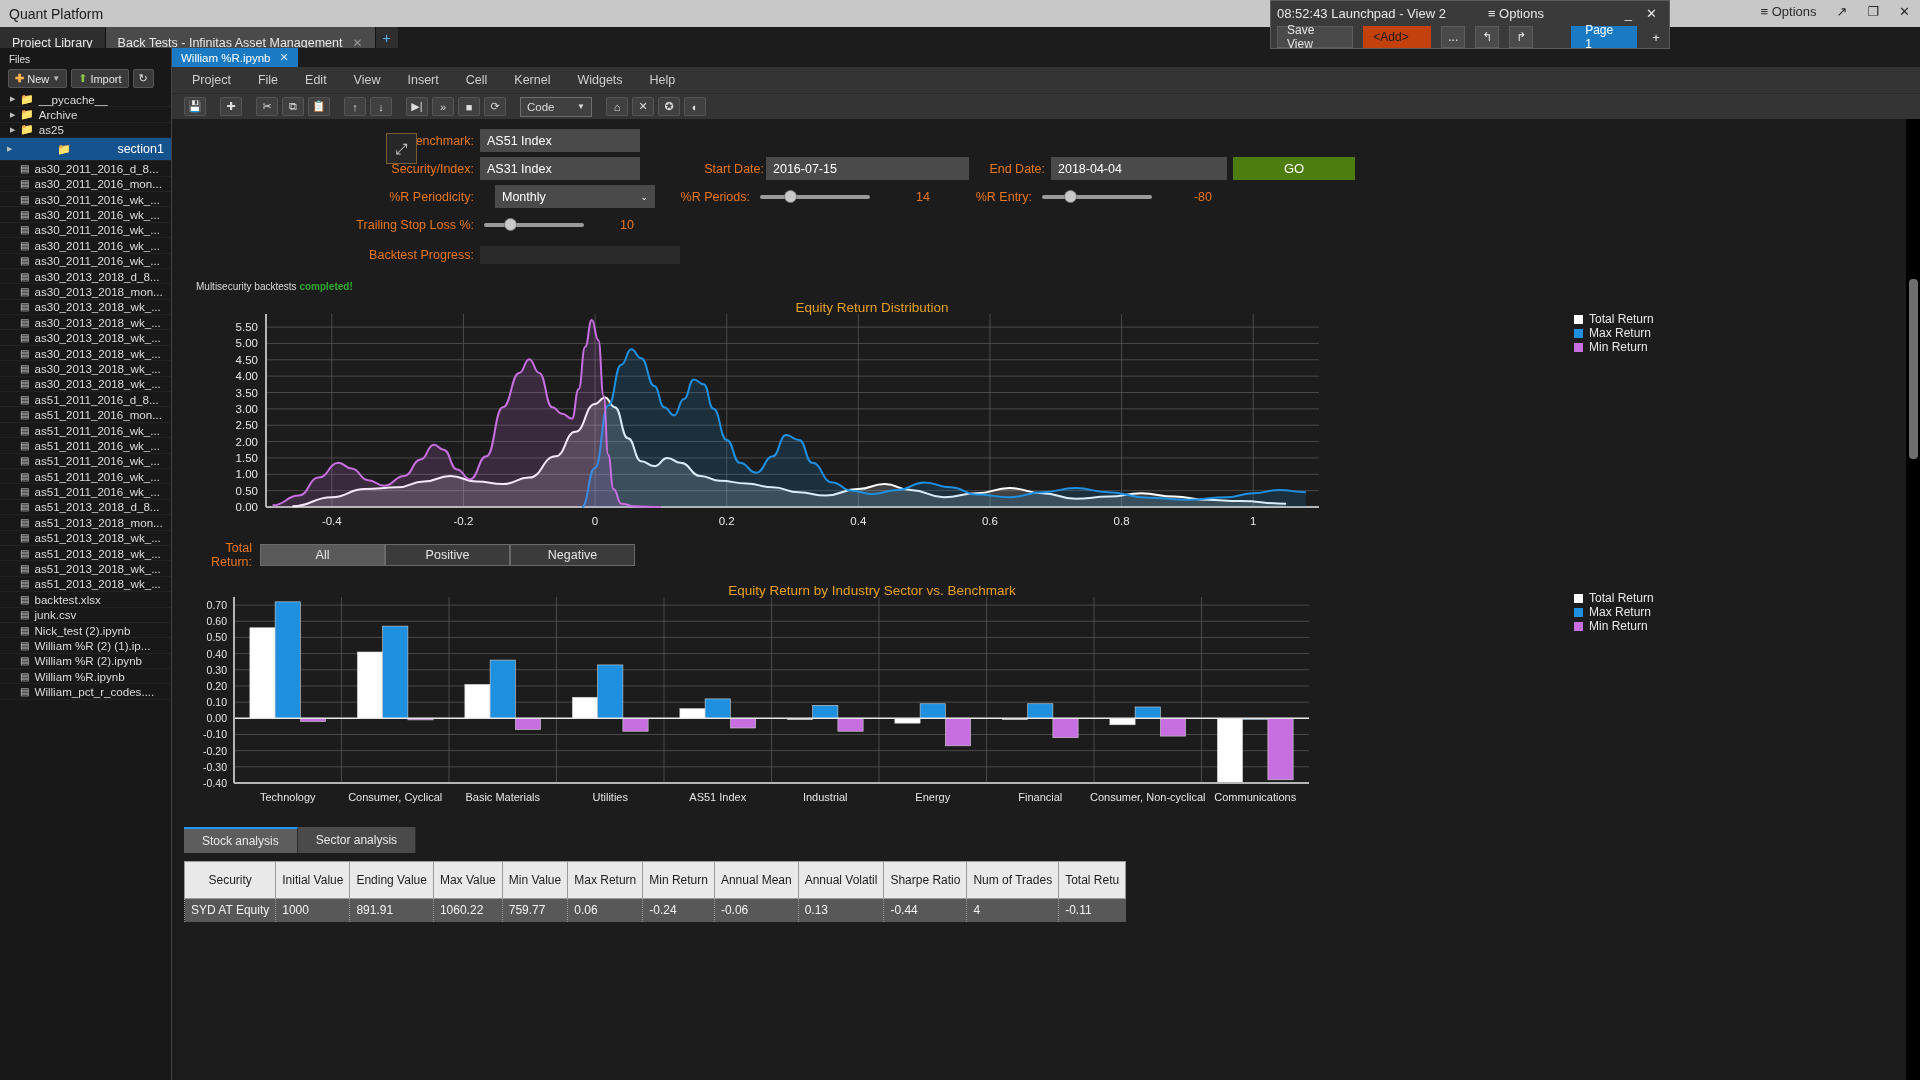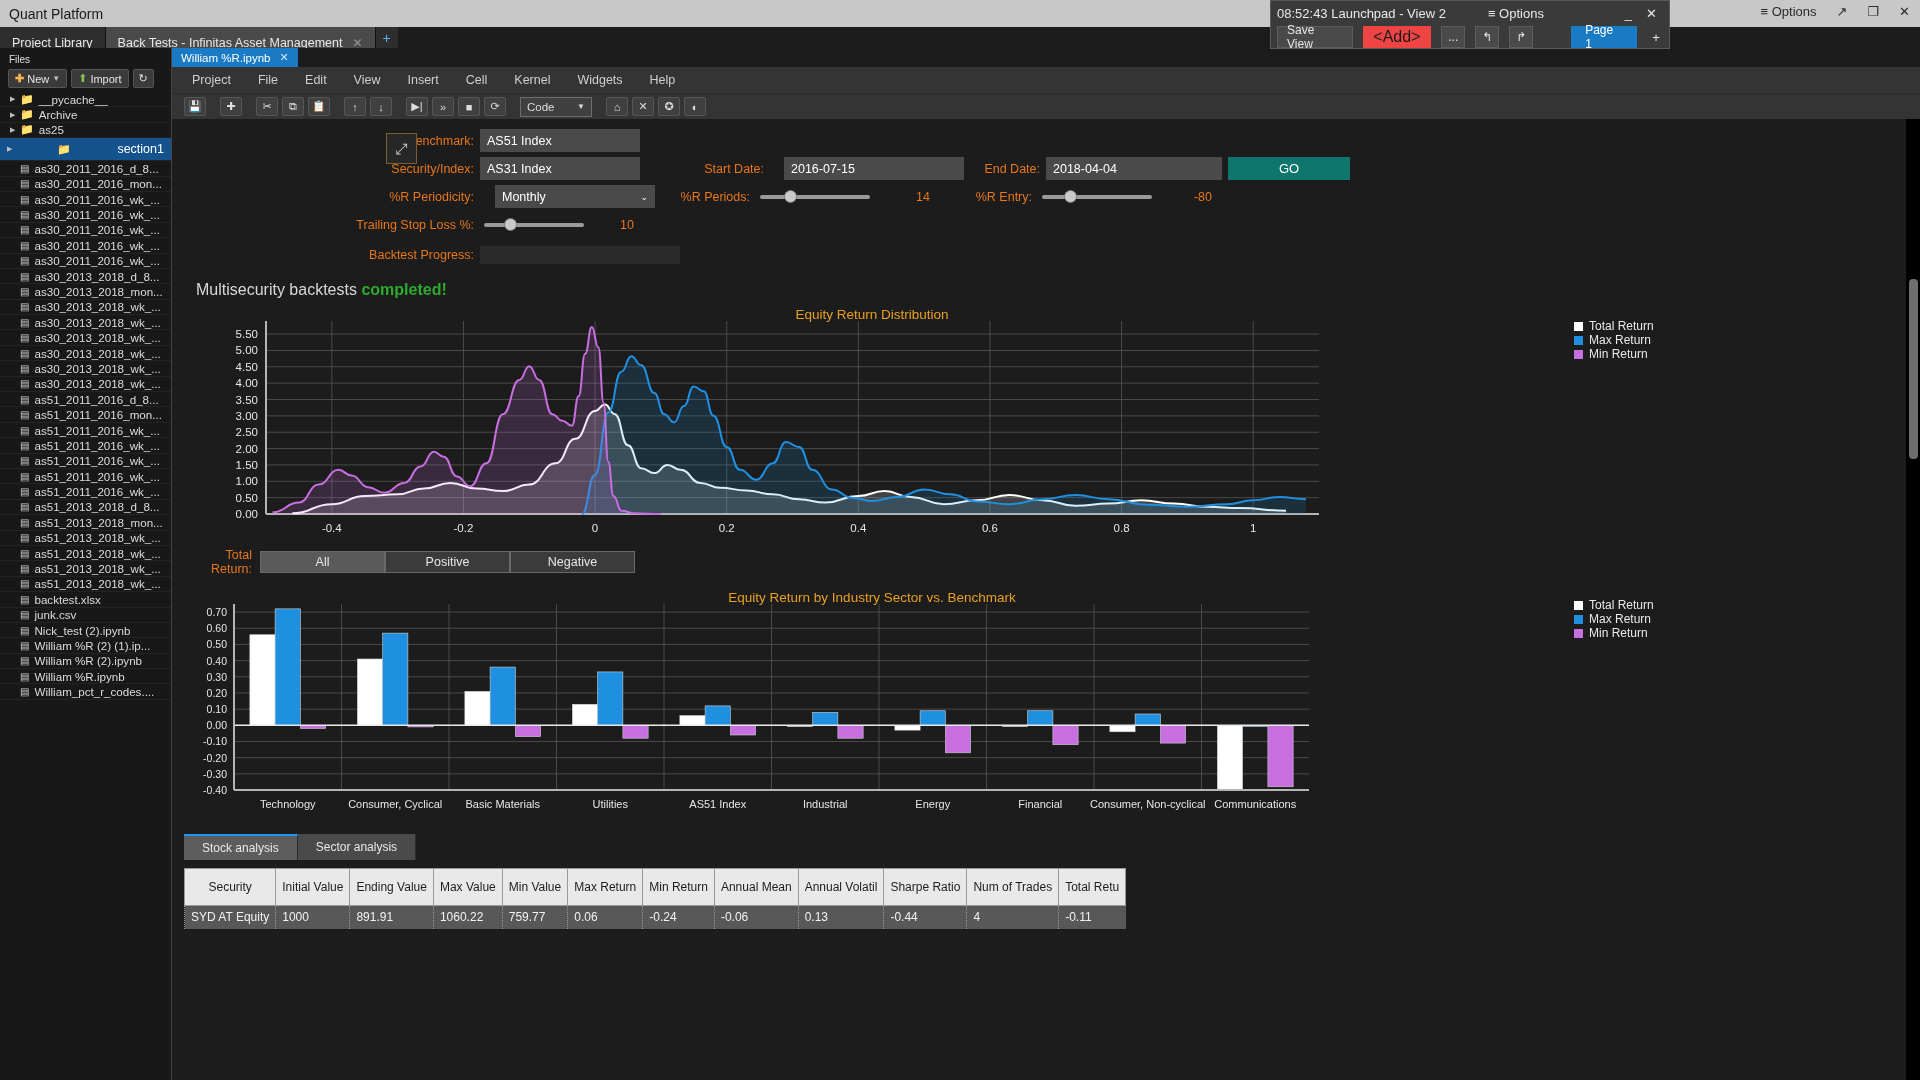--- a/index.html
+++ b/index.html
@@ -14,21 +14,21 @@
   .launchpad { position:absolute; left:1270px; top:0; width:400px; height:49px;
     background:#3a3a3a; border:1px solid #5a5a5a; z-index:40; }
   .lp-title { height:25px; display:flex; align-items:center; color:#e8e8e8;
     font-size:13px; padding:0 6px; }
   .lp-title .lp-name { flex:0 0 auto; }
   .lp-title .lp-opts { margin-left:42px; display:flex; align-items:center; gap:5px; }
   .lp-title .lp-win { margin-left:auto; display:flex; gap:14px; padding-right:6px; font-size:13px; }
   .lp-row2 { height:22px; display:flex; align-items:stretch; padding:0 4px 0 6px; gap:10px; background:#3a3a3a;}
   .lp-btn { background:#4a4a4a; color:#e6e6e6; font-size:12px; padding:0 9px;
     display:flex; align-items:center; border:1px solid #5d5d5d; }
-  .lp-add { background:#ef4444; color:#1c1c1c; font-size:16px; padding:0 10px;
+  .lp-add { background:#c2410c; color:#1c1c1c; font-size:12px; padding:0 10px;
     display:flex; align-items:center; min-width:68px; }
   .lp-sm { background:#4a4a4a; color:#e6e6e6; font-size:12px; width:24px;
     display:flex; align-items:center; justify-content:center; border:1px solid #5d5d5d;}
   .lp-page { background:#1a7bc4; color:#fff; font-size:12px; padding:0 14px;
     display:flex; align-items:center; margin-left:28px;}
   .lp-plus { color:#e6e6e6; font-size:13px; width:18px; display:flex;
     align-items:center; justify-content:center; }
 
   .os-right { position:absolute; right:10px; top:4px; display:flex; align-items:center;
     gap:20px; color:#2a2a2a; font-size:13px; }
@@ -98,25 +98,25 @@
   .lbl { color:#e8761b; font-size:12.5px; text-align:right; }
   .inp { background:#4a4a4a; color:#fff; font-size:12.5px; height:23px;
     display:flex; align-items:center; padding-left:7px; }
   .sel { background:#4a4a4a; color:#fff; font-size:12.5px; height:23px;
     display:flex; align-items:center; padding:0 7px; justify-content:space-between; }
   .slider { position:relative; height:20px; display:flex; align-items:center; }
   .slider .track { height:4px; background:#9a9a9a; width:100%; border-radius:2px; }
   .slider .knob { position:absolute; width:13px; height:13px; border-radius:50%;
     background:#c9c9c9; border:1px solid #777; }
   .num { color:#e8761b; font-size:12.5px; }
-  .gobtn { background:#0f766e; color:#fff; font-size:13px; height:23px;
+  .gobtn { background:#4d7c0f; color:#fff; font-size:13px; height:23px;
     display:flex; align-items:center; justify-content:center; }
   .progress-outer { width:200px; height:18px; background:#2a2a2a; }
   .progress-bar { height:100%; background:#2196f3; }
-  .status { font-size:16px; color:#d8d8d8; margin:10px 0 0 12px; }
+  .status { font-size:10px; color:#d8d8d8; margin:10px 0 0 12px; }
   .status .ok { color:#2eaa2e; font-weight:bold; }
 
   
   .chart-wrap { position:relative; margin-top:8px; }
   .chart-title { position:absolute; width:100%; text-align:center; color:#e8a020;
     font-size:13.5px; top:0; }
   .legend { position:absolute; font-size:12px; color:#e8e8e8; line-height:14px; }
   .legend div { display:flex; align-items:center; gap:6px; }
   .swatch { width:9px; height:9px; display:inline-block; }
 
@@ -418,21 +418,21 @@
 
         <div class="prow" style="margin-left:0">
           <span class="lbl" style="width:290px">BT Benchmark:</span>
           <span class="inp" style="width:160px; margin-left:6px">AS51 Index</span>
         </div>
 
         <div class="prow">
           <span class="lbl" style="width:290px">Security/Index:</span>
           <span class="inp" style="width:160px; margin-left:6px">AS31 Index</span>
           <span class="lbl" style="width:124px">Start Date:</span>
-          <span class="inp" style="width:180px; margin-left:20px">2016-07-15</span>
+          <span class="inp" style="width:203px; margin-left:2px">2016-07-15</span>
           <span class="lbl" style="width:76px">End Date:</span>
           <span class="inp" style="width:176px; margin-left:6px">2018-04-04</span>
           <span class="gobtn" style="width:122px; margin-left:6px">GO</span>
         </div>
 
         <div class="prow">
           <span class="lbl" style="width:290px">%R Periodicity:</span>
           <span class="sel" style="width:160px; margin-left:21px">
             <span>Monthly</span>
             <span style="font-size:9px">⌄</span>

